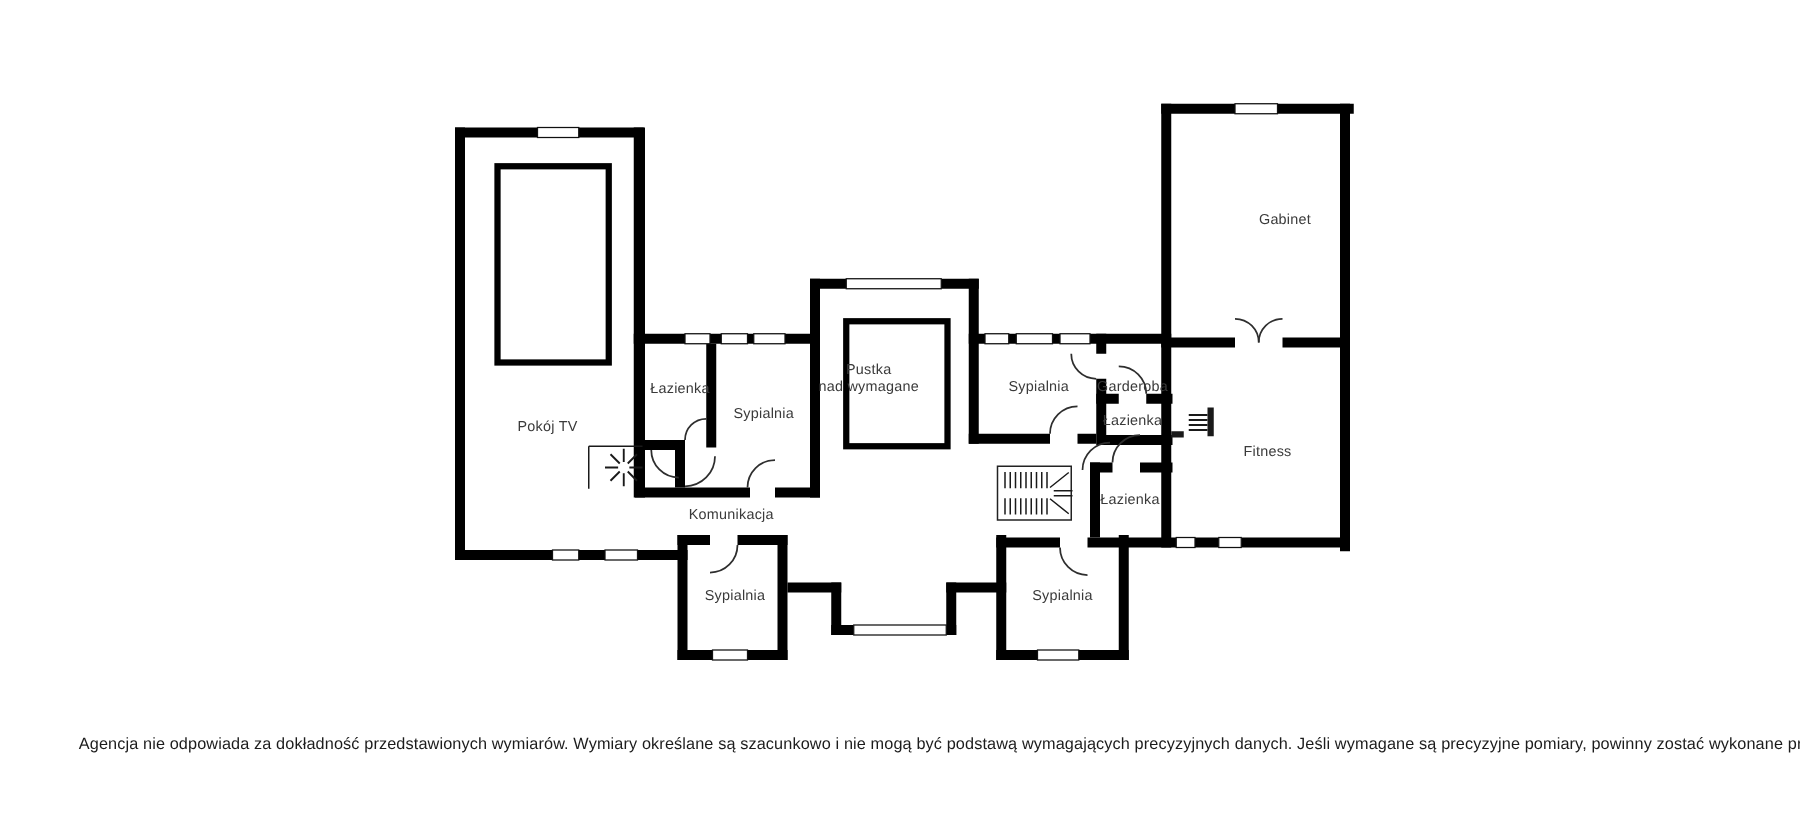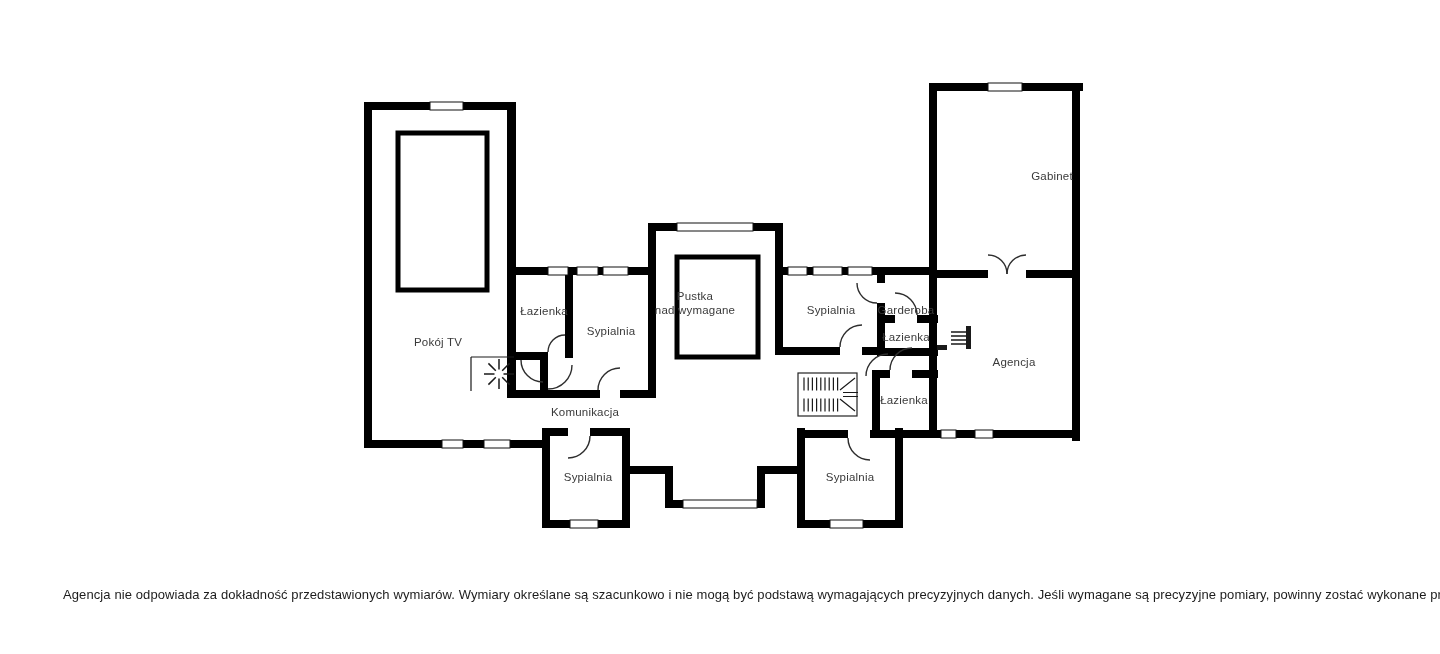--- a/index.html
+++ b/index.html
@@ -155,19 +155,19 @@
   <div class="lbl" style="left:611px;top:331px">Sypialnia</div>
   <div class="lbl" style="left:695px;top:303px">
     <div>Pustka</div>
     <div>nad wymagane</div>
   </div>
   <div class="lbl" style="left:585px;top:412px">Komunikacja</div>
   <div class="lbl" style="left:831px;top:310px">Sypialnia</div>
   <div class="lbl" style="left:906px;top:310px">Garderoba</div>
   <div class="lbl" style="left:906px;top:337px">Łazienka</div>
   <div class="lbl" style="left:904px;top:400px">Łazienka</div>
-  <div class="lbl" style="left:1052px;top:176px">Gabinet</div>
-  <div class="lbl" style="left:1014px;top:362px">Agencja</div>
+  <div class="lbl" style="left:1028px;top:176px">Gabinet</div>
+  <div class="lbl" style="left:1014px;top:362px">Fitness</div>
   <div class="lbl" style="left:588px;top:477px">Sypialnia</div>
   <div class="lbl" style="left:850px;top:477px">Sypialnia</div>
 
   <div class="disclaimer">Agencja nie odpowiada za dokładność przedstawionych wymiarów. Wymiary określane są szacunkowo i nie mogą być podstawą wymagających precyzyjnych danych. Jeśli wymagane są precyzyjne pomiary, powinny zostać wykonane przez profesjonalistę.</div>
 </div>
 
 </body></html>

